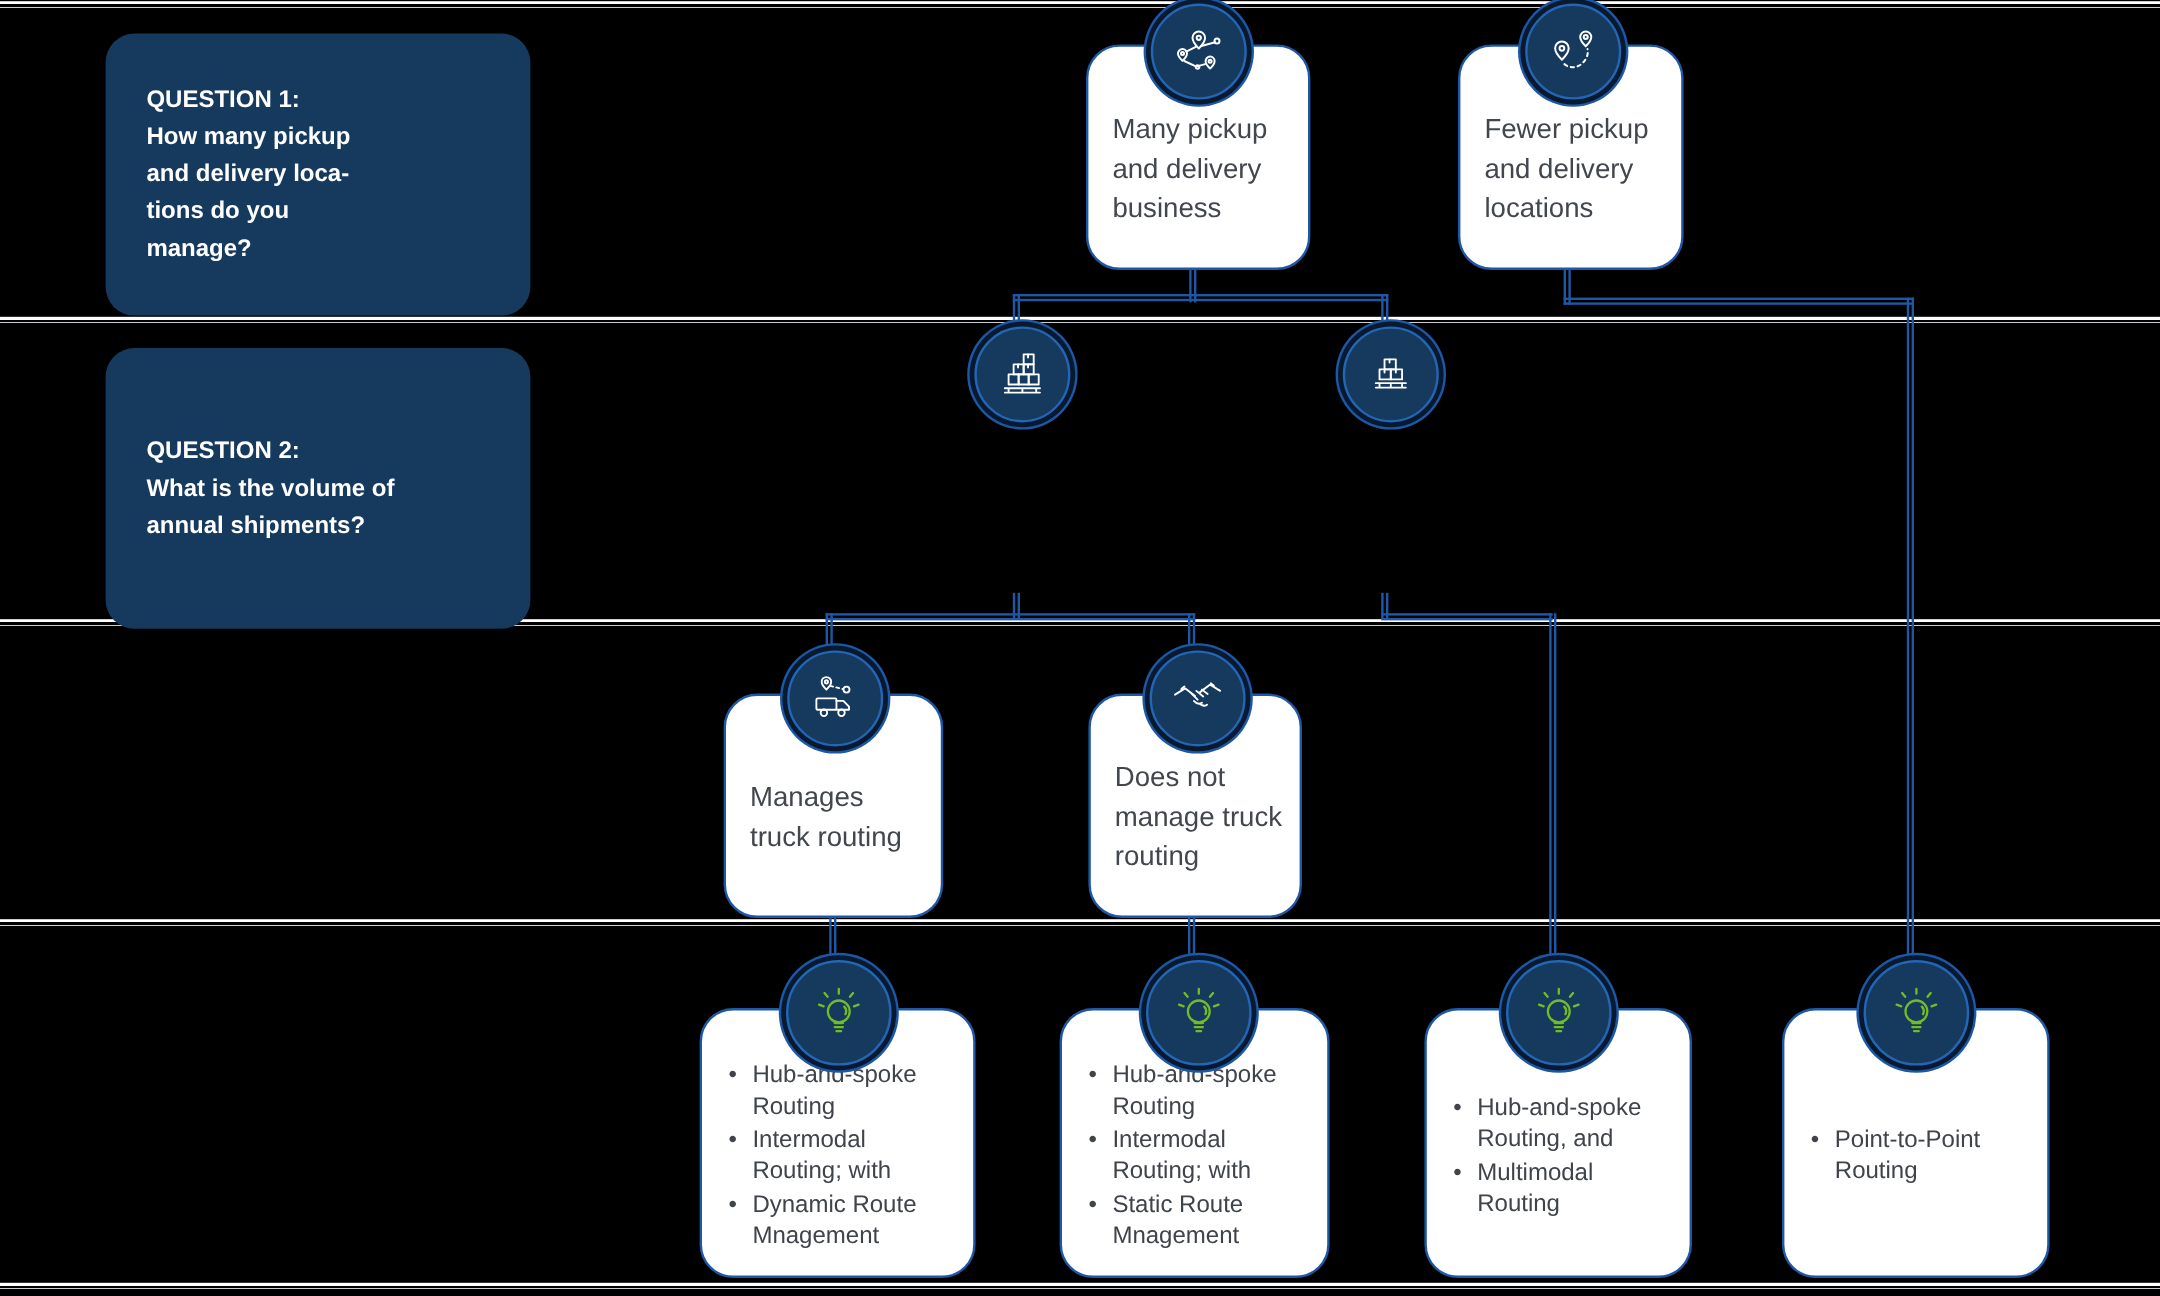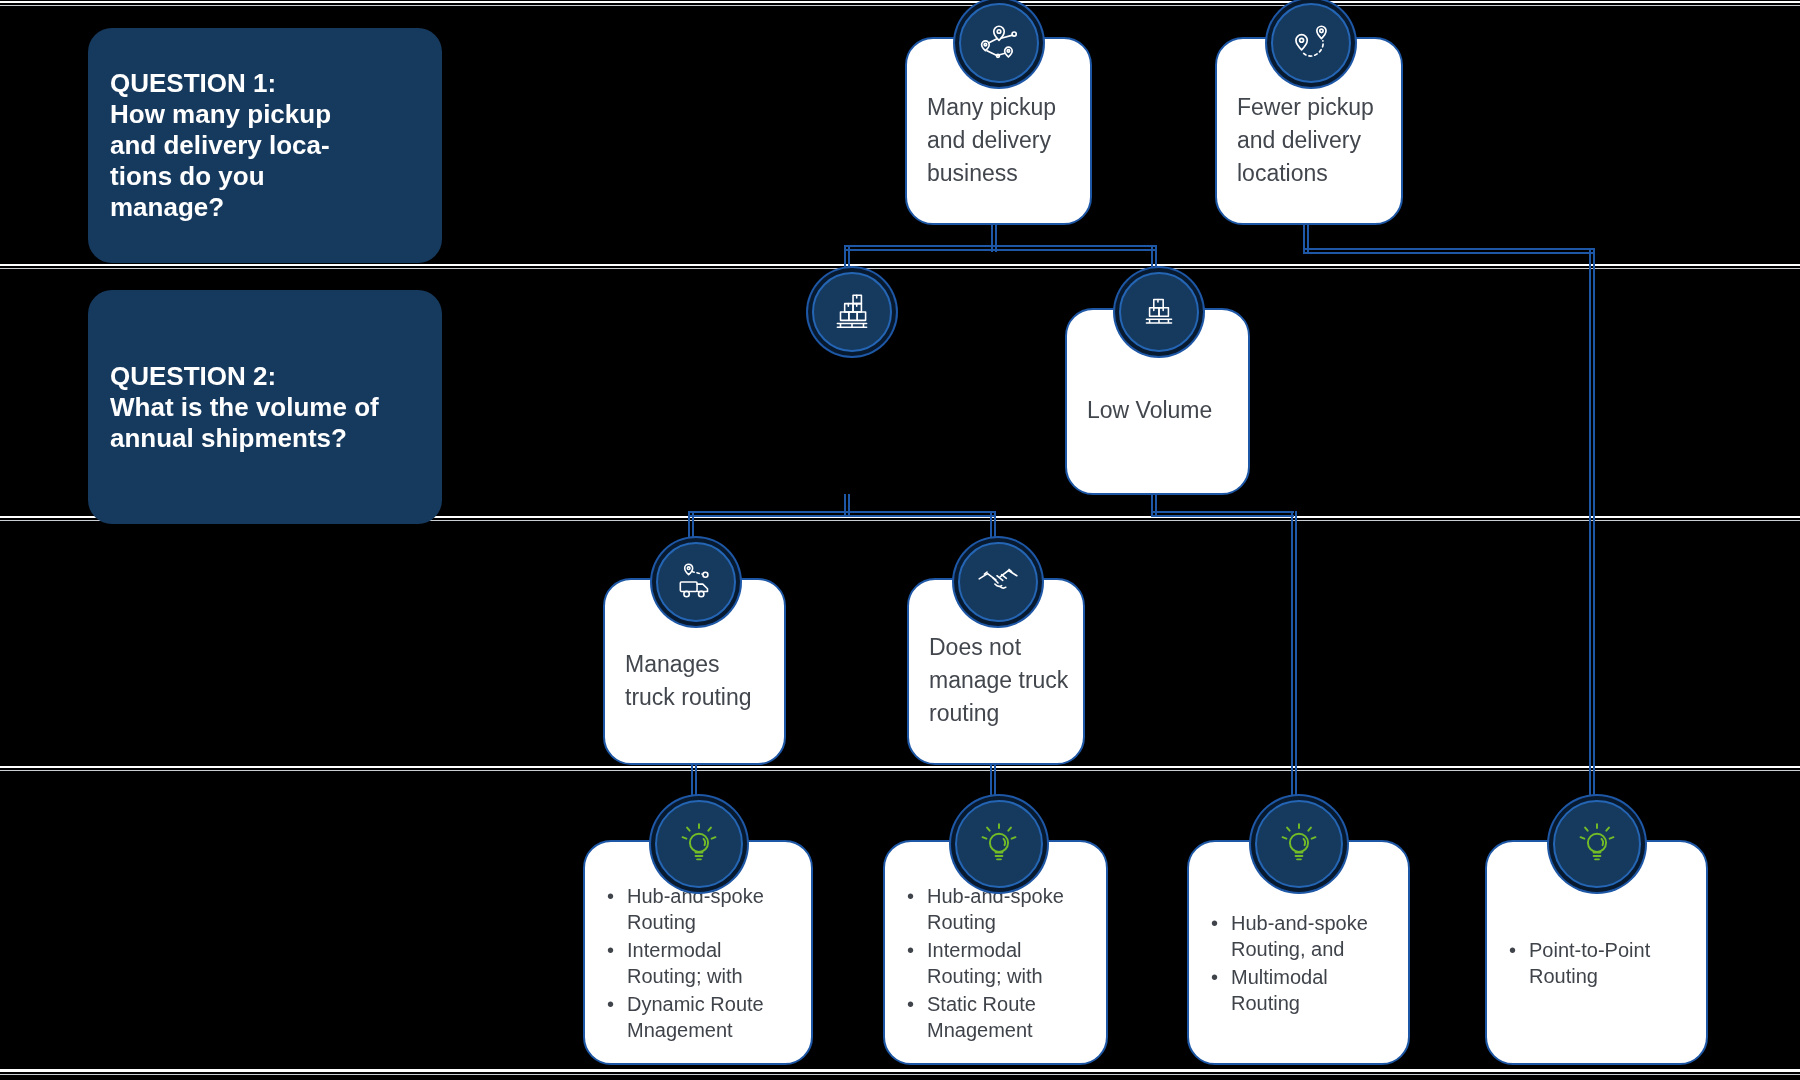--- a/index.html
+++ b/index.html
@@ -9,21 +9,21 @@
   
   .sep{position:absolute;left:0;width:1800px;height:6px;z-index:1;
        background:linear-gradient(to bottom,#ffffff 0 2.5px,rgba(0,0,0,0) 2.5px 4.5px,#c9ced3 4.5px 5.5px,rgba(0,0,0,0) 5.5px);}
 
   
   .side-box{position:absolute;left:88px;width:354px;border-radius:24px;z-index:3;
             display:flex;flex-direction:column;justify-content:center;
             padding:0 30px 0 22px;box-sizing:border-box;}
   .side-box.navy{background:#16395e;color:#ffffff;}
   .side-box.green{background:#72bc27;color:#20291d;}
-  .side-title,.side-body{font-weight:700;font-size:26px;line-height:31px;white-space:pre-line;}
+  .side-title,.side-body{font-weight:700;font-size:20px;line-height:31px;white-space:pre-line;margin-left:12px;}
 
   
   .flow-box{position:absolute;background:#ffffff;border:2px solid #1d57a5;border-radius:28px;
             box-sizing:border-box;z-index:4;display:flex;align-items:center;
             padding:26px 14px 8px 20px;}
   .node-text{font-size:23px;line-height:33px;color:#42464d;white-space:pre-line;}
 
   
   .flow-box.conclusion{align-items:stretch;padding:40px 12px 20px 22px;}
   .flow-box.conclusion ul{list-style:none;margin:0;padding:0;display:flex;flex-direction:column;
@@ -92,23 +92,20 @@
     <div class="node-text">Many pickup
 and delivery
 business</div>
   </div>
   <div class="flow-box" style="left:1215px;top:37px;width:188px;height:188px">
     <div class="node-text">Fewer pickup
 and delivery
 locations</div>
   </div>
 
-  <div class="flow-box" style="left:1065px;top:308px;width:185px;height:187px">
-    <div class="node-text">Low Volume</div>
-  </div>
 
   <div class="flow-box" style="left:603px;top:578px;width:183px;height:187px">
     <div class="node-text">Manages
 truck routing</div>
   </div>
   <div class="flow-box" style="left:907px;top:578px;width:178px;height:187px">
     <div class="node-text">Does not
 manage truck
 routing</div>
   </div>

